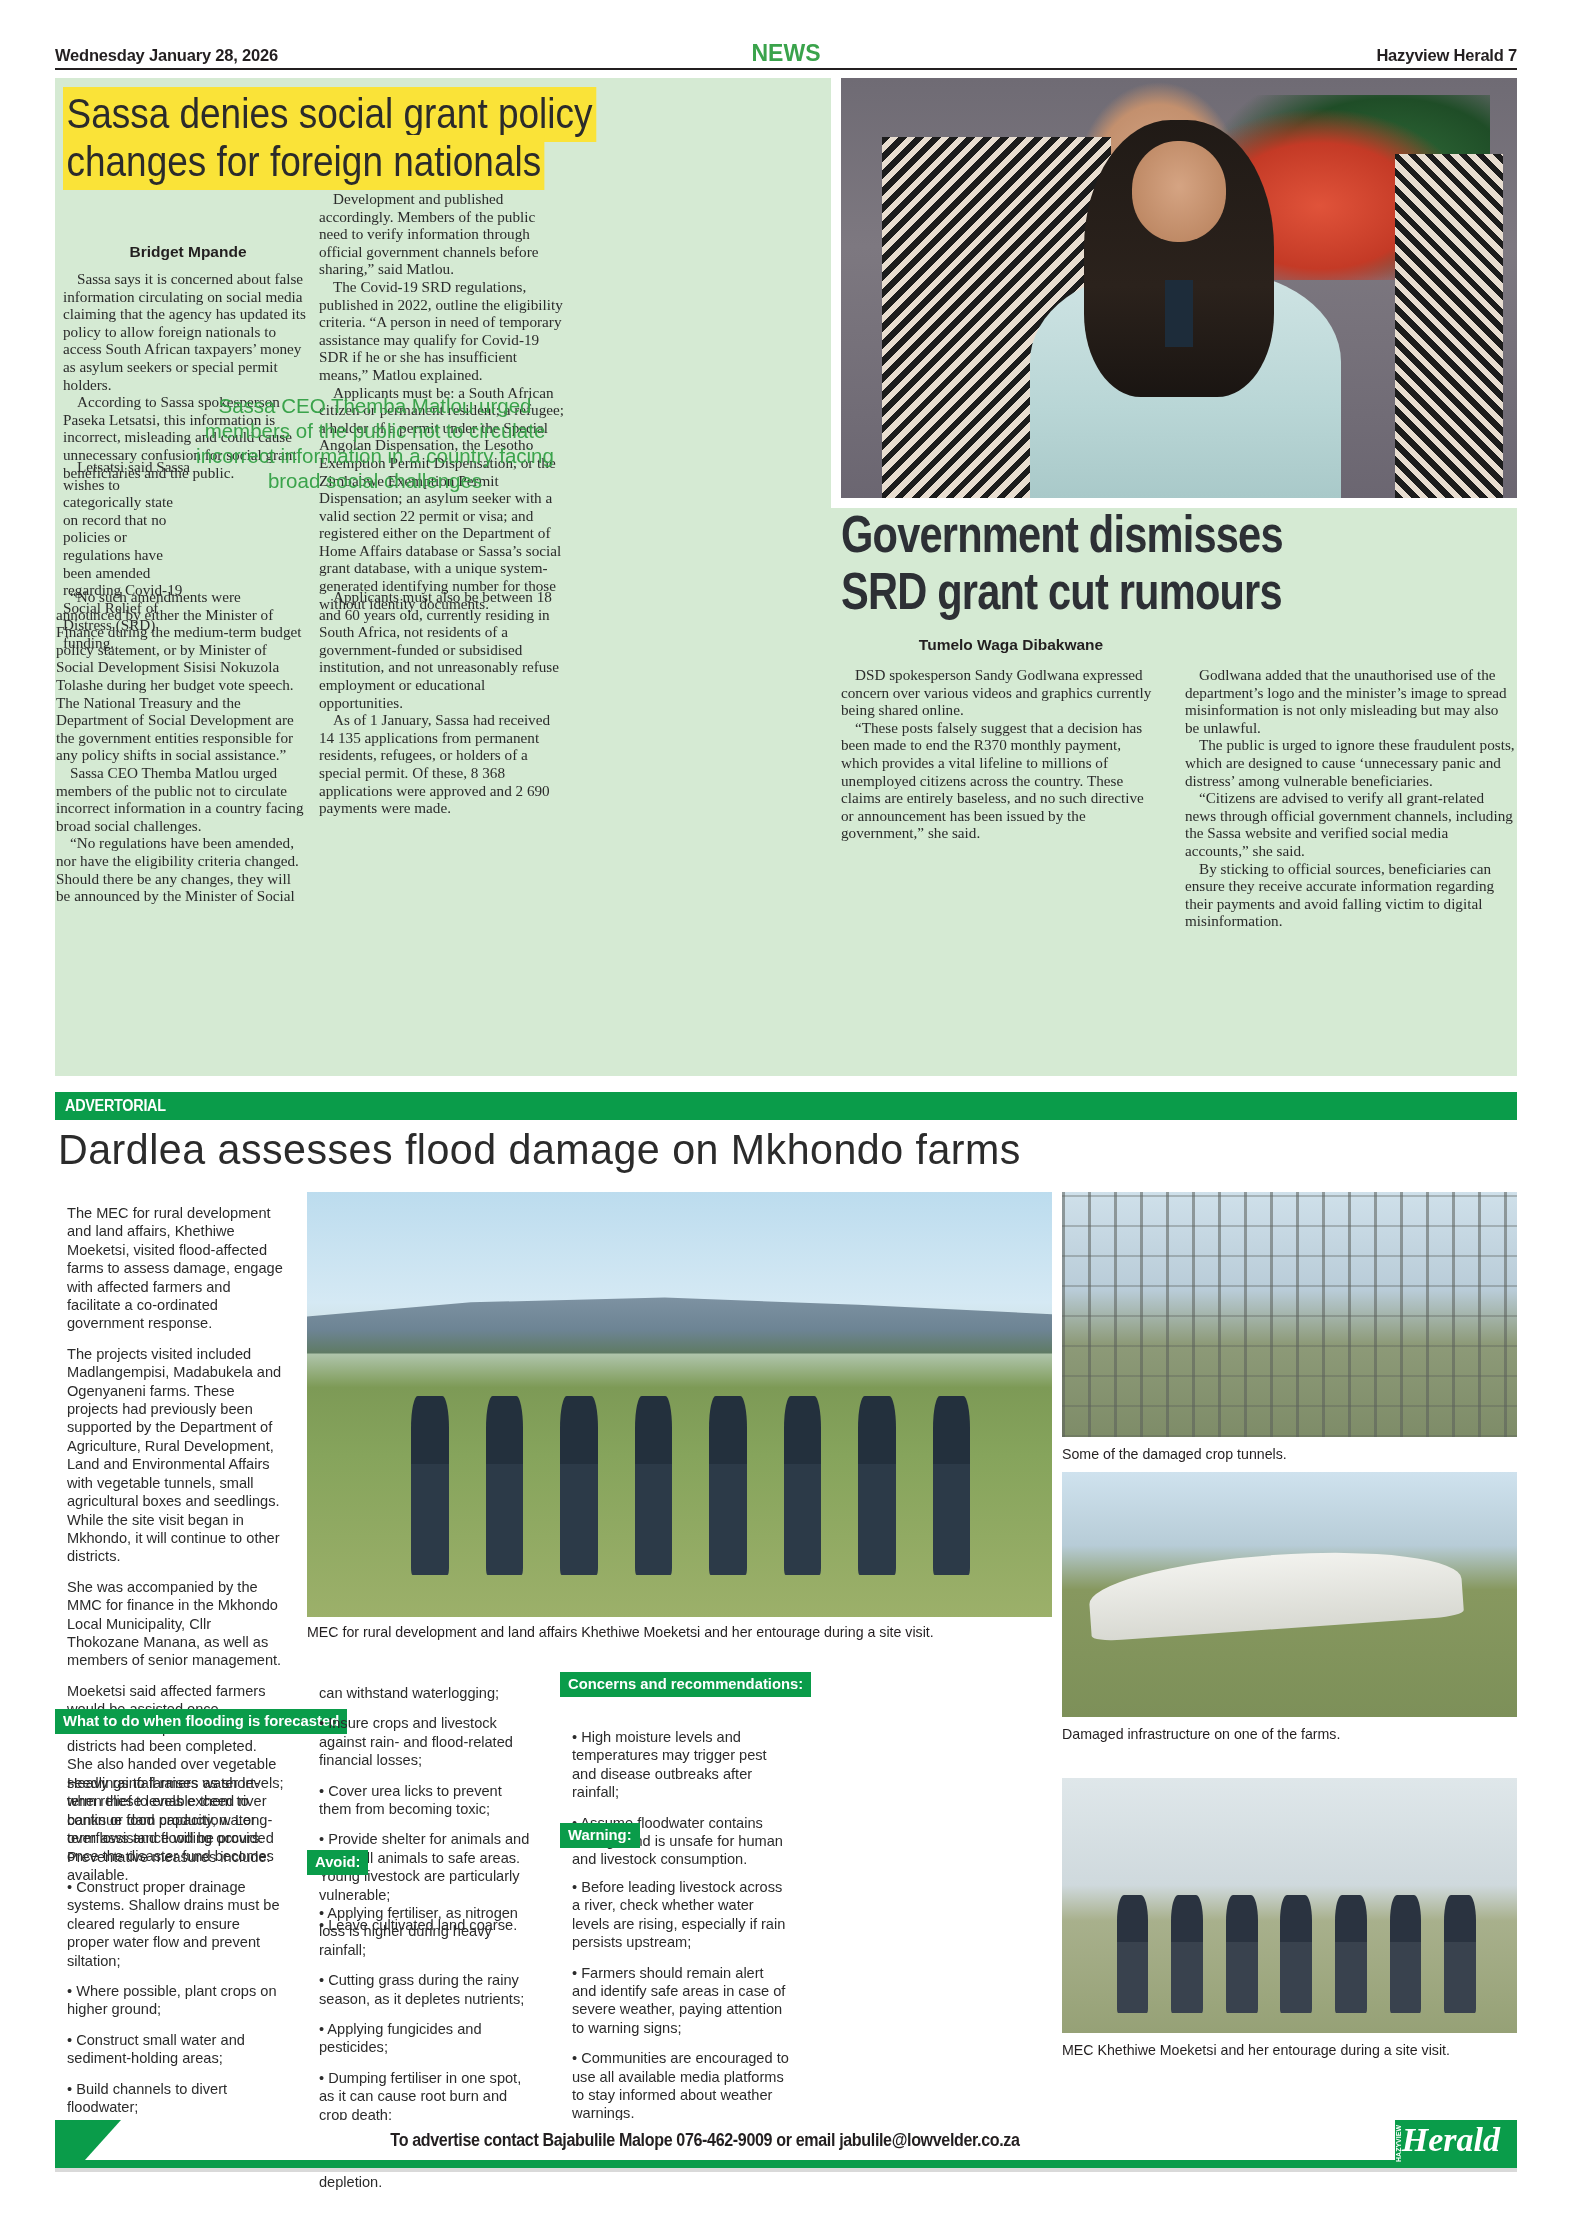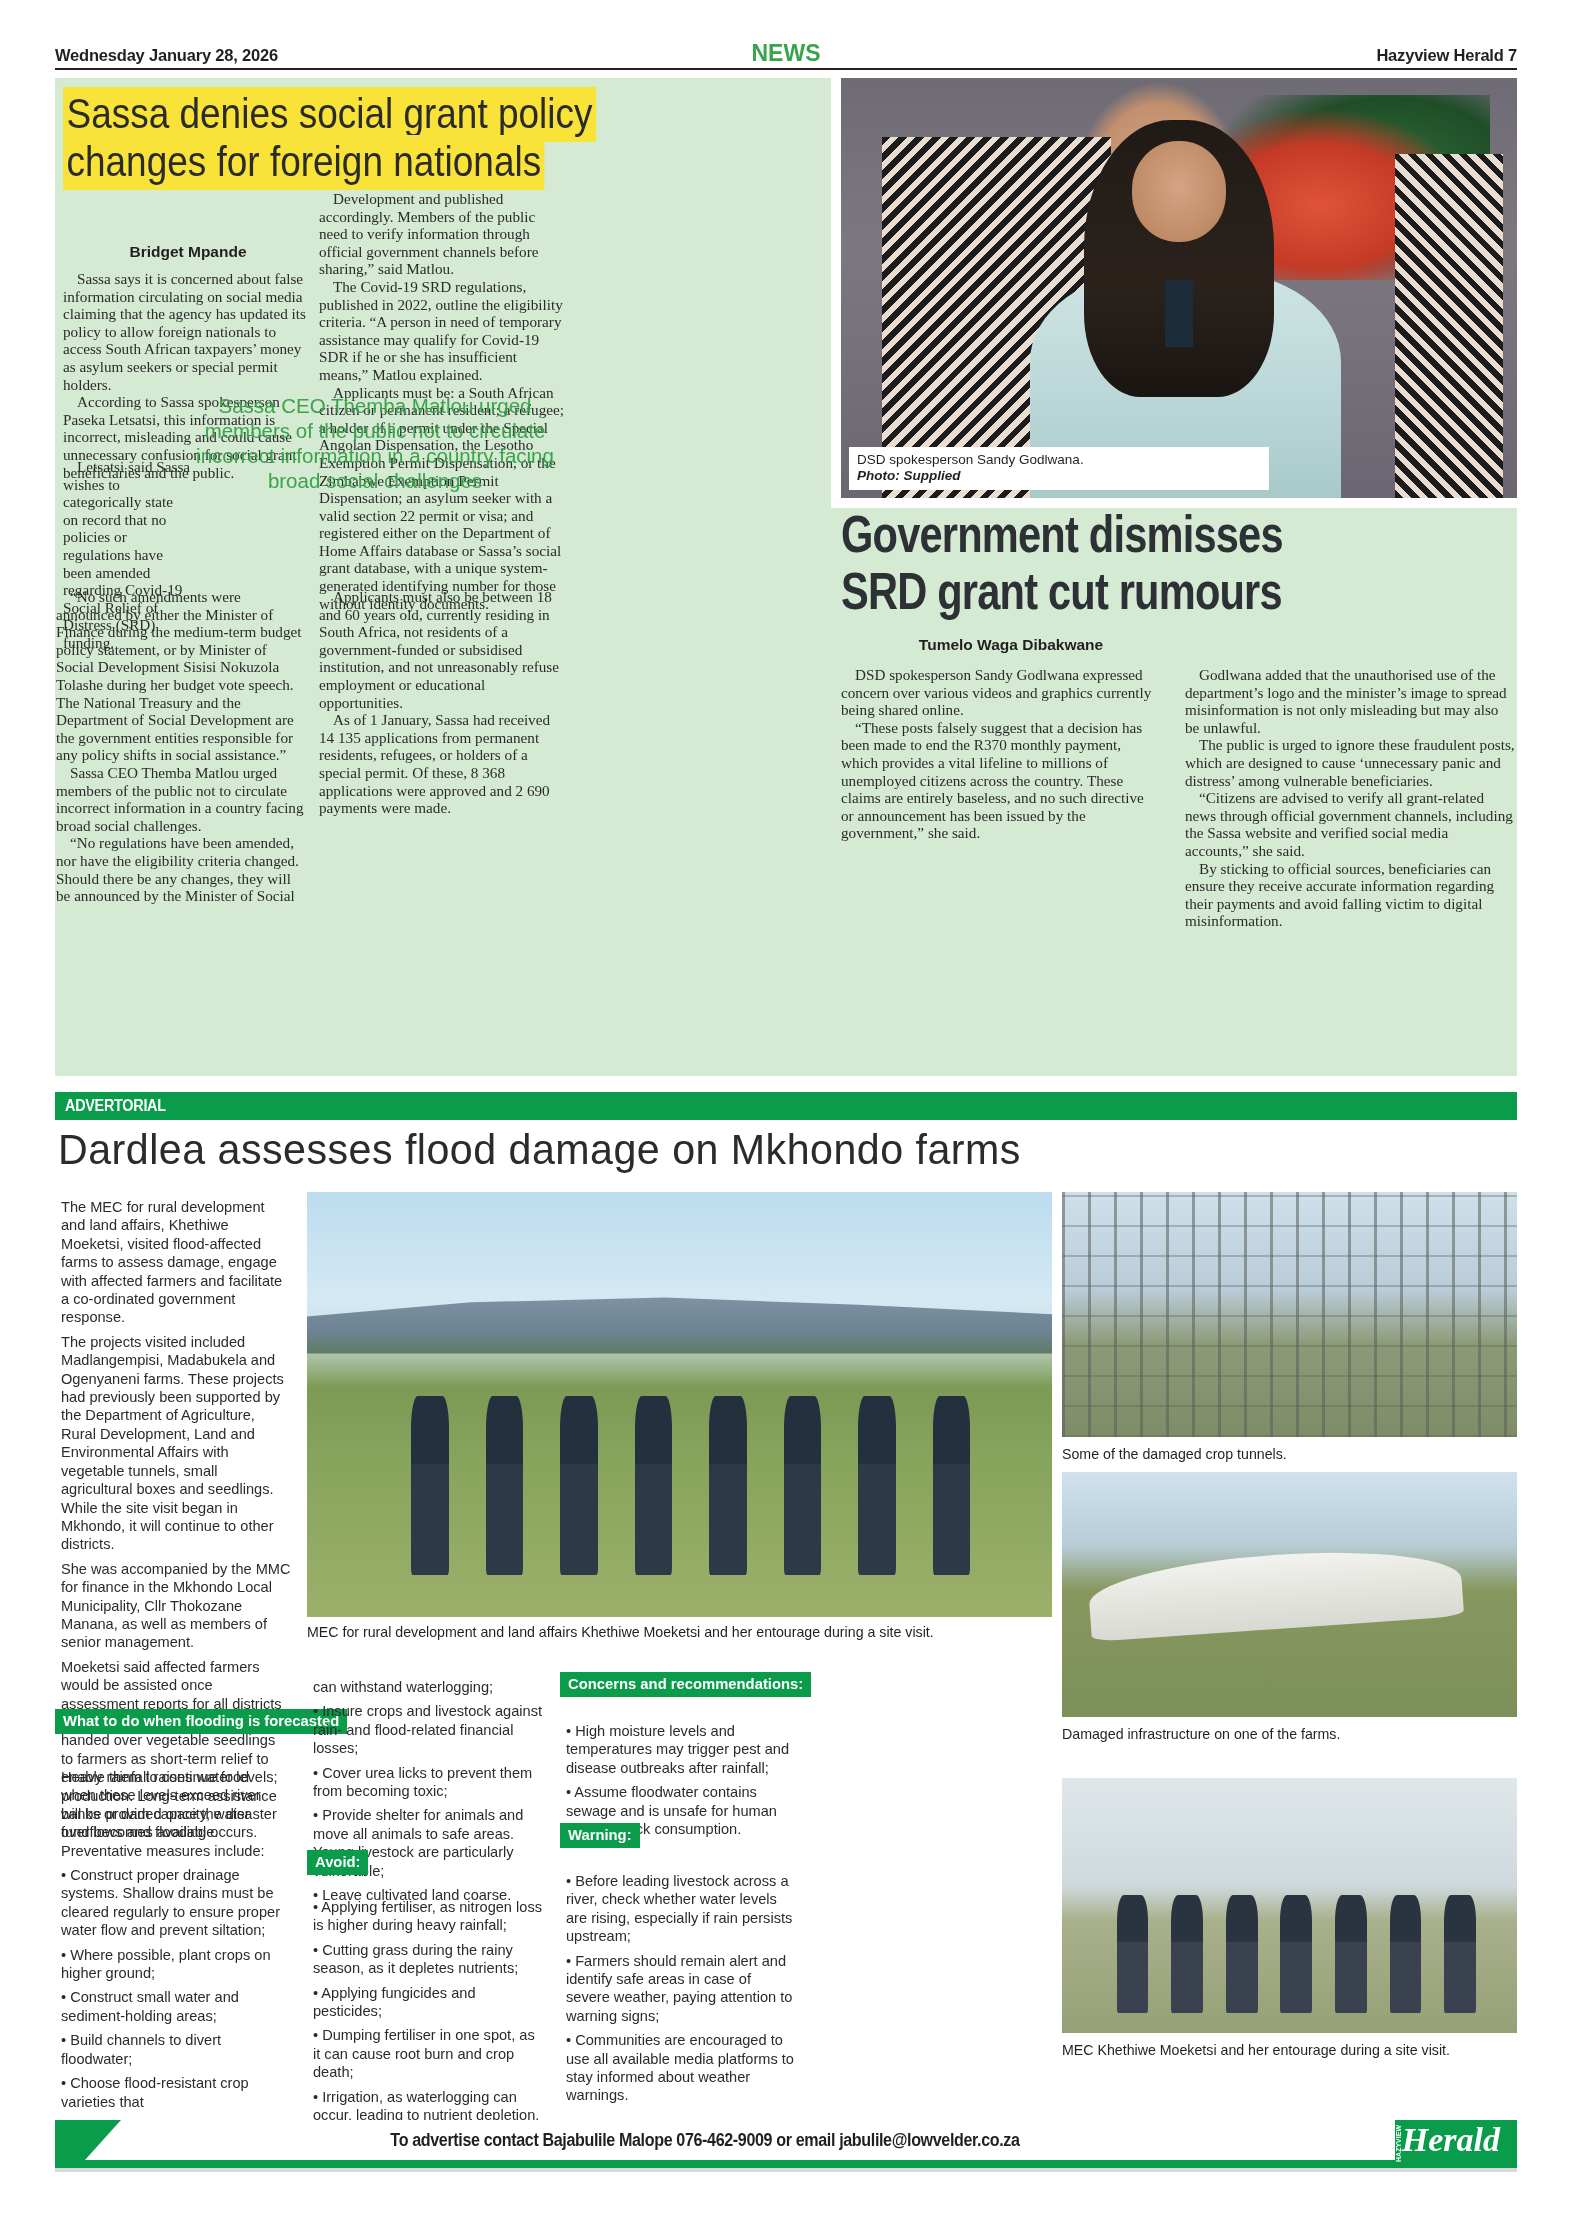--- a/index.html
+++ b/index.html
@@ -123,21 +123,21 @@
     font-size: 42px; line-height: 48px; font-weight: 400;
     font-family: "Liberation Sans Narrow", "Liberation Sans", sans-serif;
     transform: scaleX(0.98); transform-origin: left top;
     letter-spacing: 0.5px; color: #2b2b2b;
   }
 
   .sans-col {
     position: absolute; font-family: "Liberation Sans", sans-serif;
     font-size: 14.6px; line-height: 18.4px; color: #2b2b2b;
   }
-  .sans-col p { margin: 6px; }
+  .sans-col p { margin: 12px; }
 
   #a1 { left: 55px;  top: 1192px; width: 242px; }
   #a2 { left: 307px; top: 1672px; width: 242px; }
   #a2b{ left: 307px; top: 1830px; width: 242px; }
   #a3 { left: 55px;  top: 1762px; width: 242px; }
   #a4 { left: 560px; top: 1716px; width: 242px; }
   #a5 { left: 560px; top: 1866px; width: 242px; }
 
   .pill {
     position: absolute; background: #0a9c4a; color: #fff;
@@ -324,24 +324,20 @@
 
     <div class="pullq">Sassa CEO Themba Matlou urged members of the public not to circulate incorrect information in a country facing broad social challenges</div>
 
     <div class="photo1">
       <div class="ph-sandy">
         <div class="ph-chair"></div>
         <div class="ph-chair2"></div>
         <div class="ph-hair"></div>
         <div class="ph-face"></div>
         <div class="ph-tie"></div>
-      </div>
-      <div class="cap-overlay">
-        <div>DSD spokesperson Sandy Godlwana.</div>
-        <div class="b">Photo: Supplied</div>
       </div>
     </div>
 
     <div class="hl2">
       <span>Government dismisses</span><br>
       <span>SRD grant cut rumours</span>
     </div>
     <div class="byline2">Tumelo Waga Dibakwane</div>
 
     <div class="col" id="c4">

